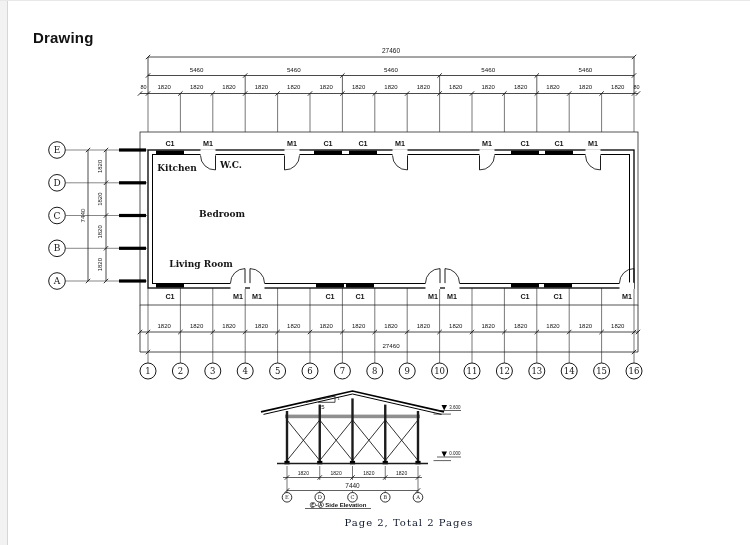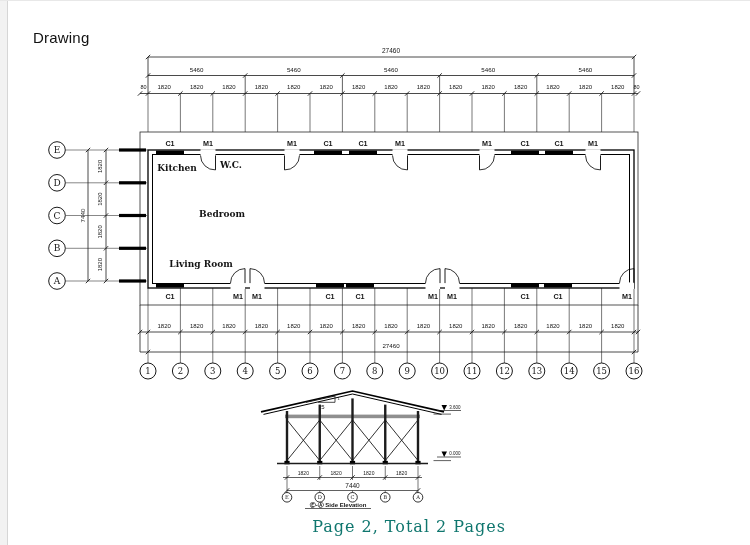--- a/index.html
+++ b/index.html
@@ -3,26 +3,26 @@
 <meta charset="utf-8">
 <style>
   html,body{margin:0;padding:0;}
   body{
     width:750px;height:545px;position:relative;background:#ffffff;
     font-family:"Liberation Sans",sans-serif;overflow:hidden;
   }
   .edge-left{position:absolute;left:0;top:0;width:7px;height:545px;background:#f2f2f2;border-right:1px solid #d6d6d6;}
   .edge-top{position:absolute;left:0;top:0;width:750px;height:1px;background:#e8e8e8;}
   .page-title{
-    position:absolute;left:33px;top:29px;font-size:15px;font-weight:normal;color:#111;
+    position:absolute;left:33px;top:29px;font-size:15px;font-weight:bold;color:#111;
     font-family:"Liberation Sans",sans-serif;letter-spacing:.2px;
   }
   .page-footer{
     position:absolute;left:409px;top:517px;transform:translateX(-50%);
-    font-size:16px;color:#0f766e;font-family:"DejaVu Serif",serif;letter-spacing:1px;white-space:nowrap;
+    font-size:10px;color:#0f172a;font-family:"DejaVu Serif",serif;letter-spacing:1px;white-space:nowrap;
   }
   svg{position:absolute;left:0;top:0;}
   text{user-select:none;}
 </style>
 </head>
 <body>
 
 <div class="edge-left"></div>
 <div class="edge-top"></div>
 

